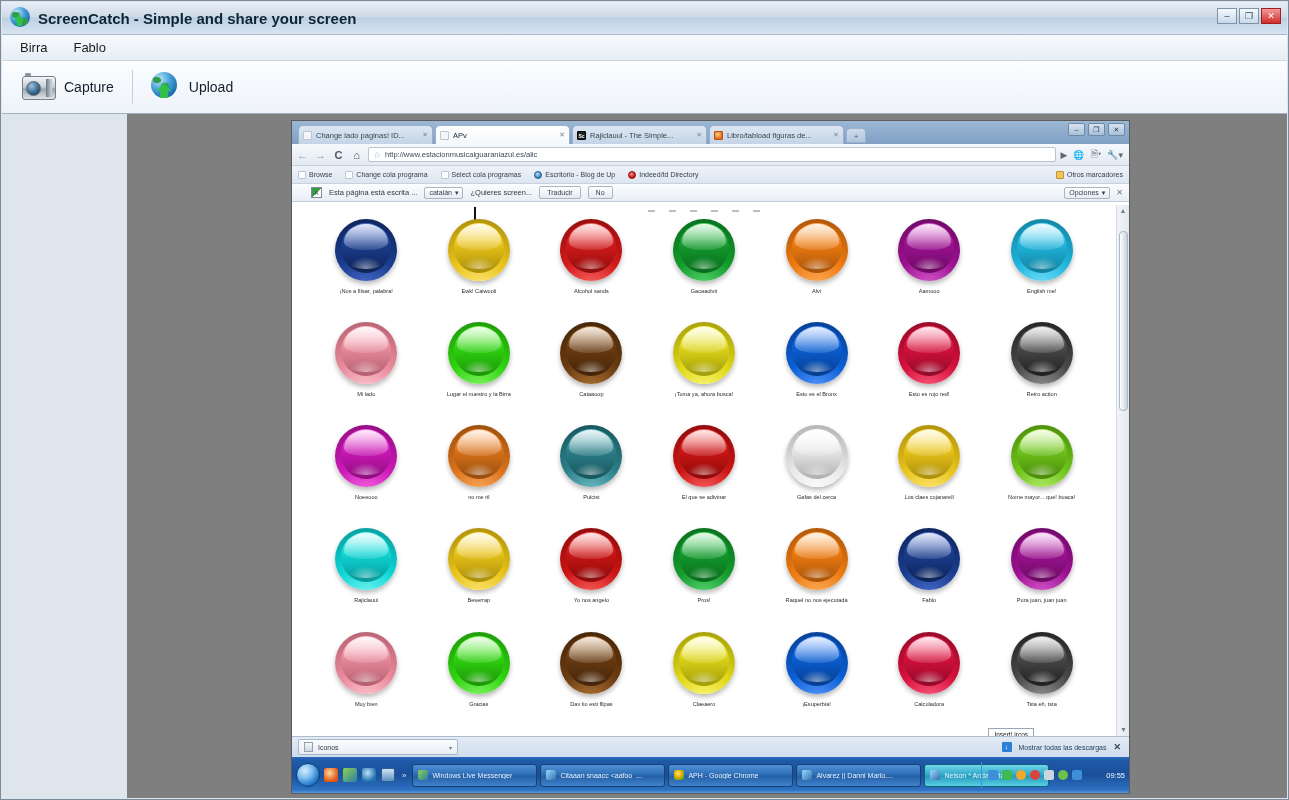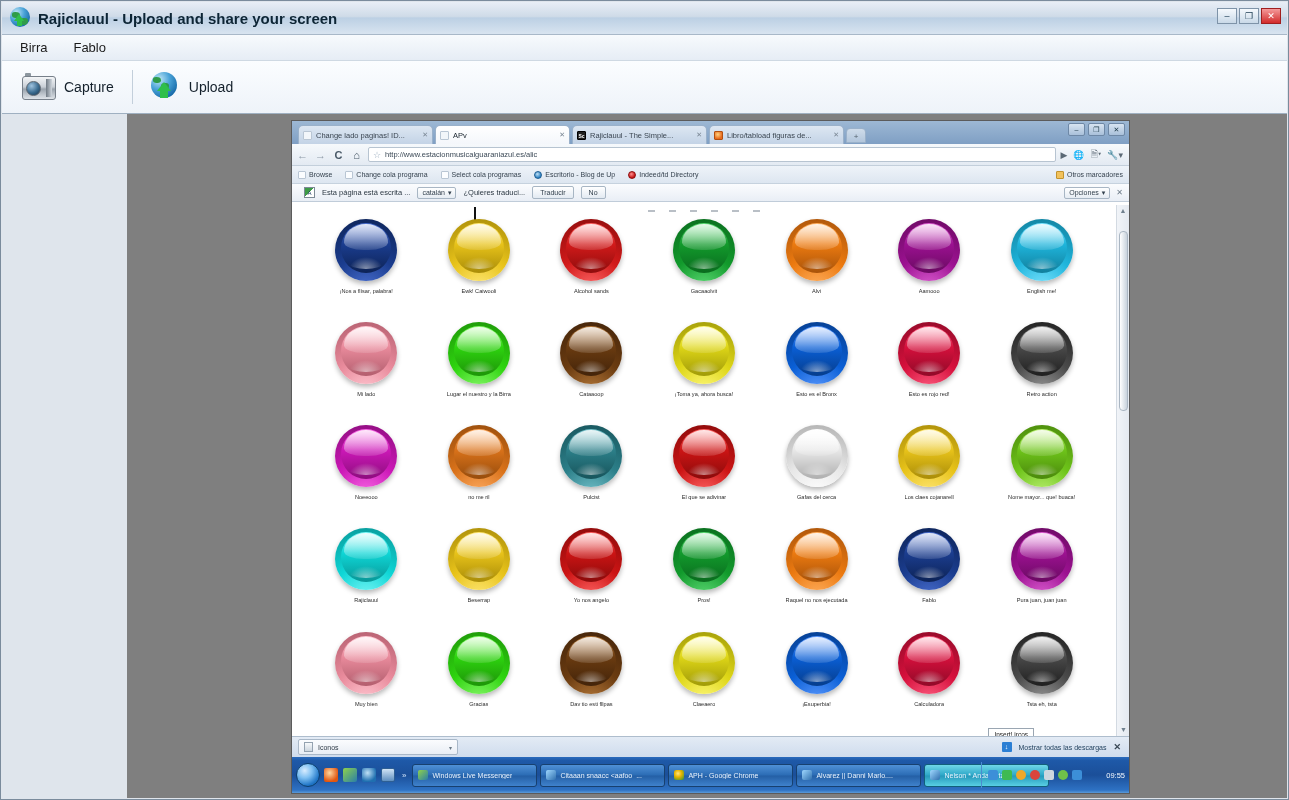--- a/index.html
+++ b/index.html
@@ -204,21 +204,21 @@
   .bm .bi.blue { background: radial-gradient(circle at 40% 35%, #bfe0f5, #2a7fc0 70%); border-color:#1c5d92; border-radius:50%;}
   .bm .bi.red { background: radial-gradient(circle at 40% 35%, #ff8e8e, #c31212 70%); border-color:#8e0c0c; border-radius:50%;}
   .bm .bi.folder { background:#f2c25c; border-color:#c2932f; border-radius:1px;}
   #bm-other { position:absolute; right:6px; display:flex; align-items:center; gap:3px; }
 
   
   #translatebar {
     position:absolute; left:0; top:63px; width:100%; height:18px;
     background: linear-gradient(to bottom,#fbfcfe,#e9eef5);
     border-bottom:1px solid #c0ccd9;
-    display:flex; align-items:center; padding:0 12px; gap:7px;
+    display:flex; align-items:center; padding:0 19px; gap:7px;
     font-size:7.5px; color:#2b3742; white-space:nowrap;
   }
   .tr-icon { width:11px; height:11px; background: linear-gradient(135deg,#3d9a45 50%,#ffffff 50%); border:1px solid #7d8a96; font-size:6px; color:#1c3b60; text-align:center; line-height:10px;}
   .mini-select {
     height:12px; min-width:38px; padding:0 4px; border:1px solid #a8b6c4; border-radius:2px;
     background: linear-gradient(to bottom,#ffffff,#e6ecf3);
     font-size:7px; color:#33414e; display:flex; align-items:center; justify-content:center; gap:3px;
   }
   .mini-btn {
     height:13px; padding:0 7px; border:1px solid #a8b6c4; border-radius:2px;
@@ -360,21 +360,21 @@
 <body>
 
 <div id="app-window">
 
   <div id="titlebar">
     <div class="tb-icon">
       <div class="globe"></div>
       <div class="up-arrow"></div>
         <div class="up-arrow-stem"></div>
     </div>
-    <div class="tb-title">Rajiclauul - Upload and share your screen</div>
+    <div class="tb-title">ScreenCatch - Simple and share your screen</div>
     <div id="win-controls">
       <div class="winbtn">–</div>
       <div class="winbtn">❐</div>
       <div class="winbtn close">✕</div>
     </div>
   </div>
 
   <div id="menubar">
     <div class="menu-item">Birra</div>
     <div class="menu-item">Fablo</div>
@@ -479,21 +479,21 @@
         </div>
       </div>
 
       <div id="translatebar">
         <span class="tr-icon">A</span>
         <span>Esta página está escrita ...</span>
         <span class="mini-select">
           <span>catalán</span>
           <span>▾</span>
         </span>
-        <span>¿Quieres traduci...</span>
+        <span>¿Quieres screen...</span>
         <span class="mini-btn">Traducir</span>
         <span class="mini-btn">No</span>
         <div id="tr-right">
           <span class="mini-select">
             <span>Opciones</span>
             <span>▾</span>
           </span>
           <span class="tr-x">✕</span>
         </div>
       </div>

